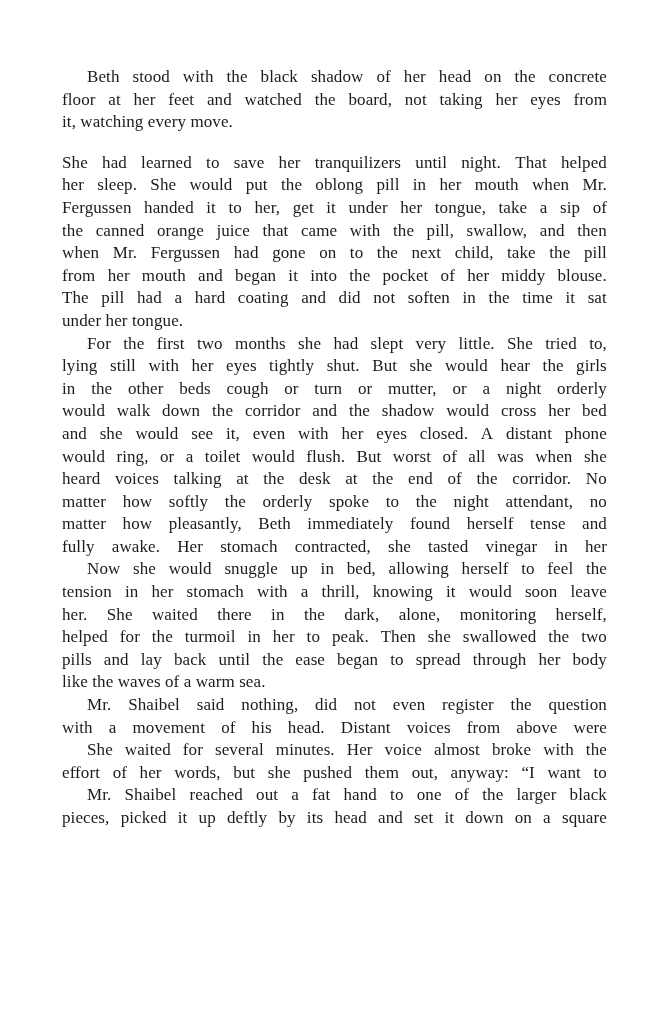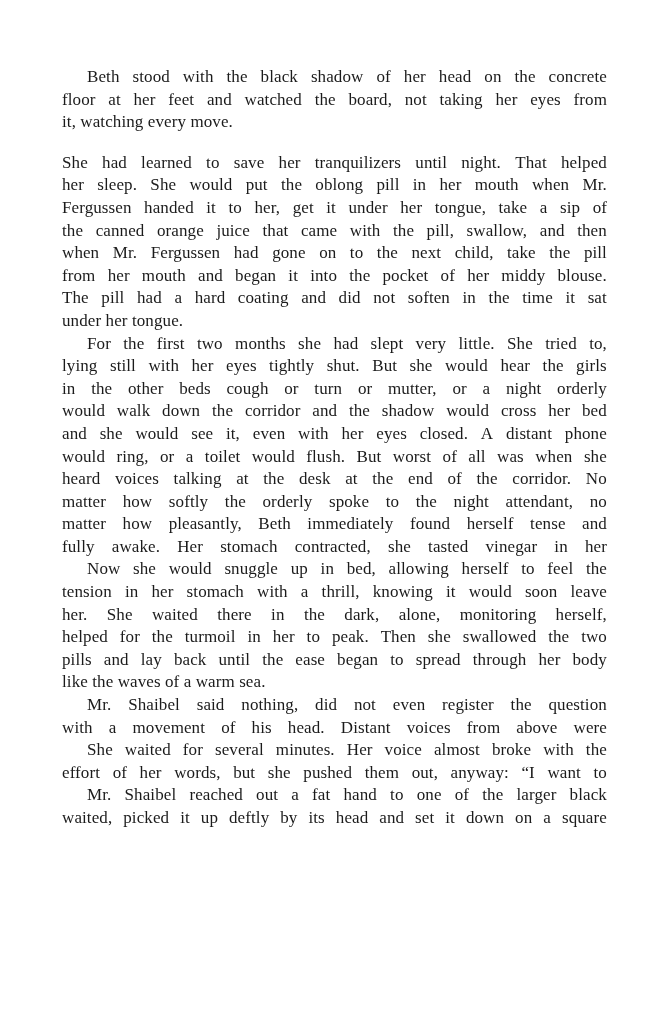--- a/index.html
+++ b/index.html
@@ -484,21 +484,21 @@
           <span>fat</span>
           <span>hand</span>
           <span>to</span>
           <span>one</span>
           <span>of</span>
           <span>the</span>
           <span>larger</span>
           <span>black</span>
         </div>
         <div class="text-line justified">
-          <span>waited,</span>
+          <span>pieces,</span>
           <span>picked</span>
           <span>it</span>
           <span>up</span>
           <span>deftly</span>
           <span>by</span>
           <span>its</span>
           <span>head</span>
           <span>and</span>
           <span>set</span>
           <span>it</span>

